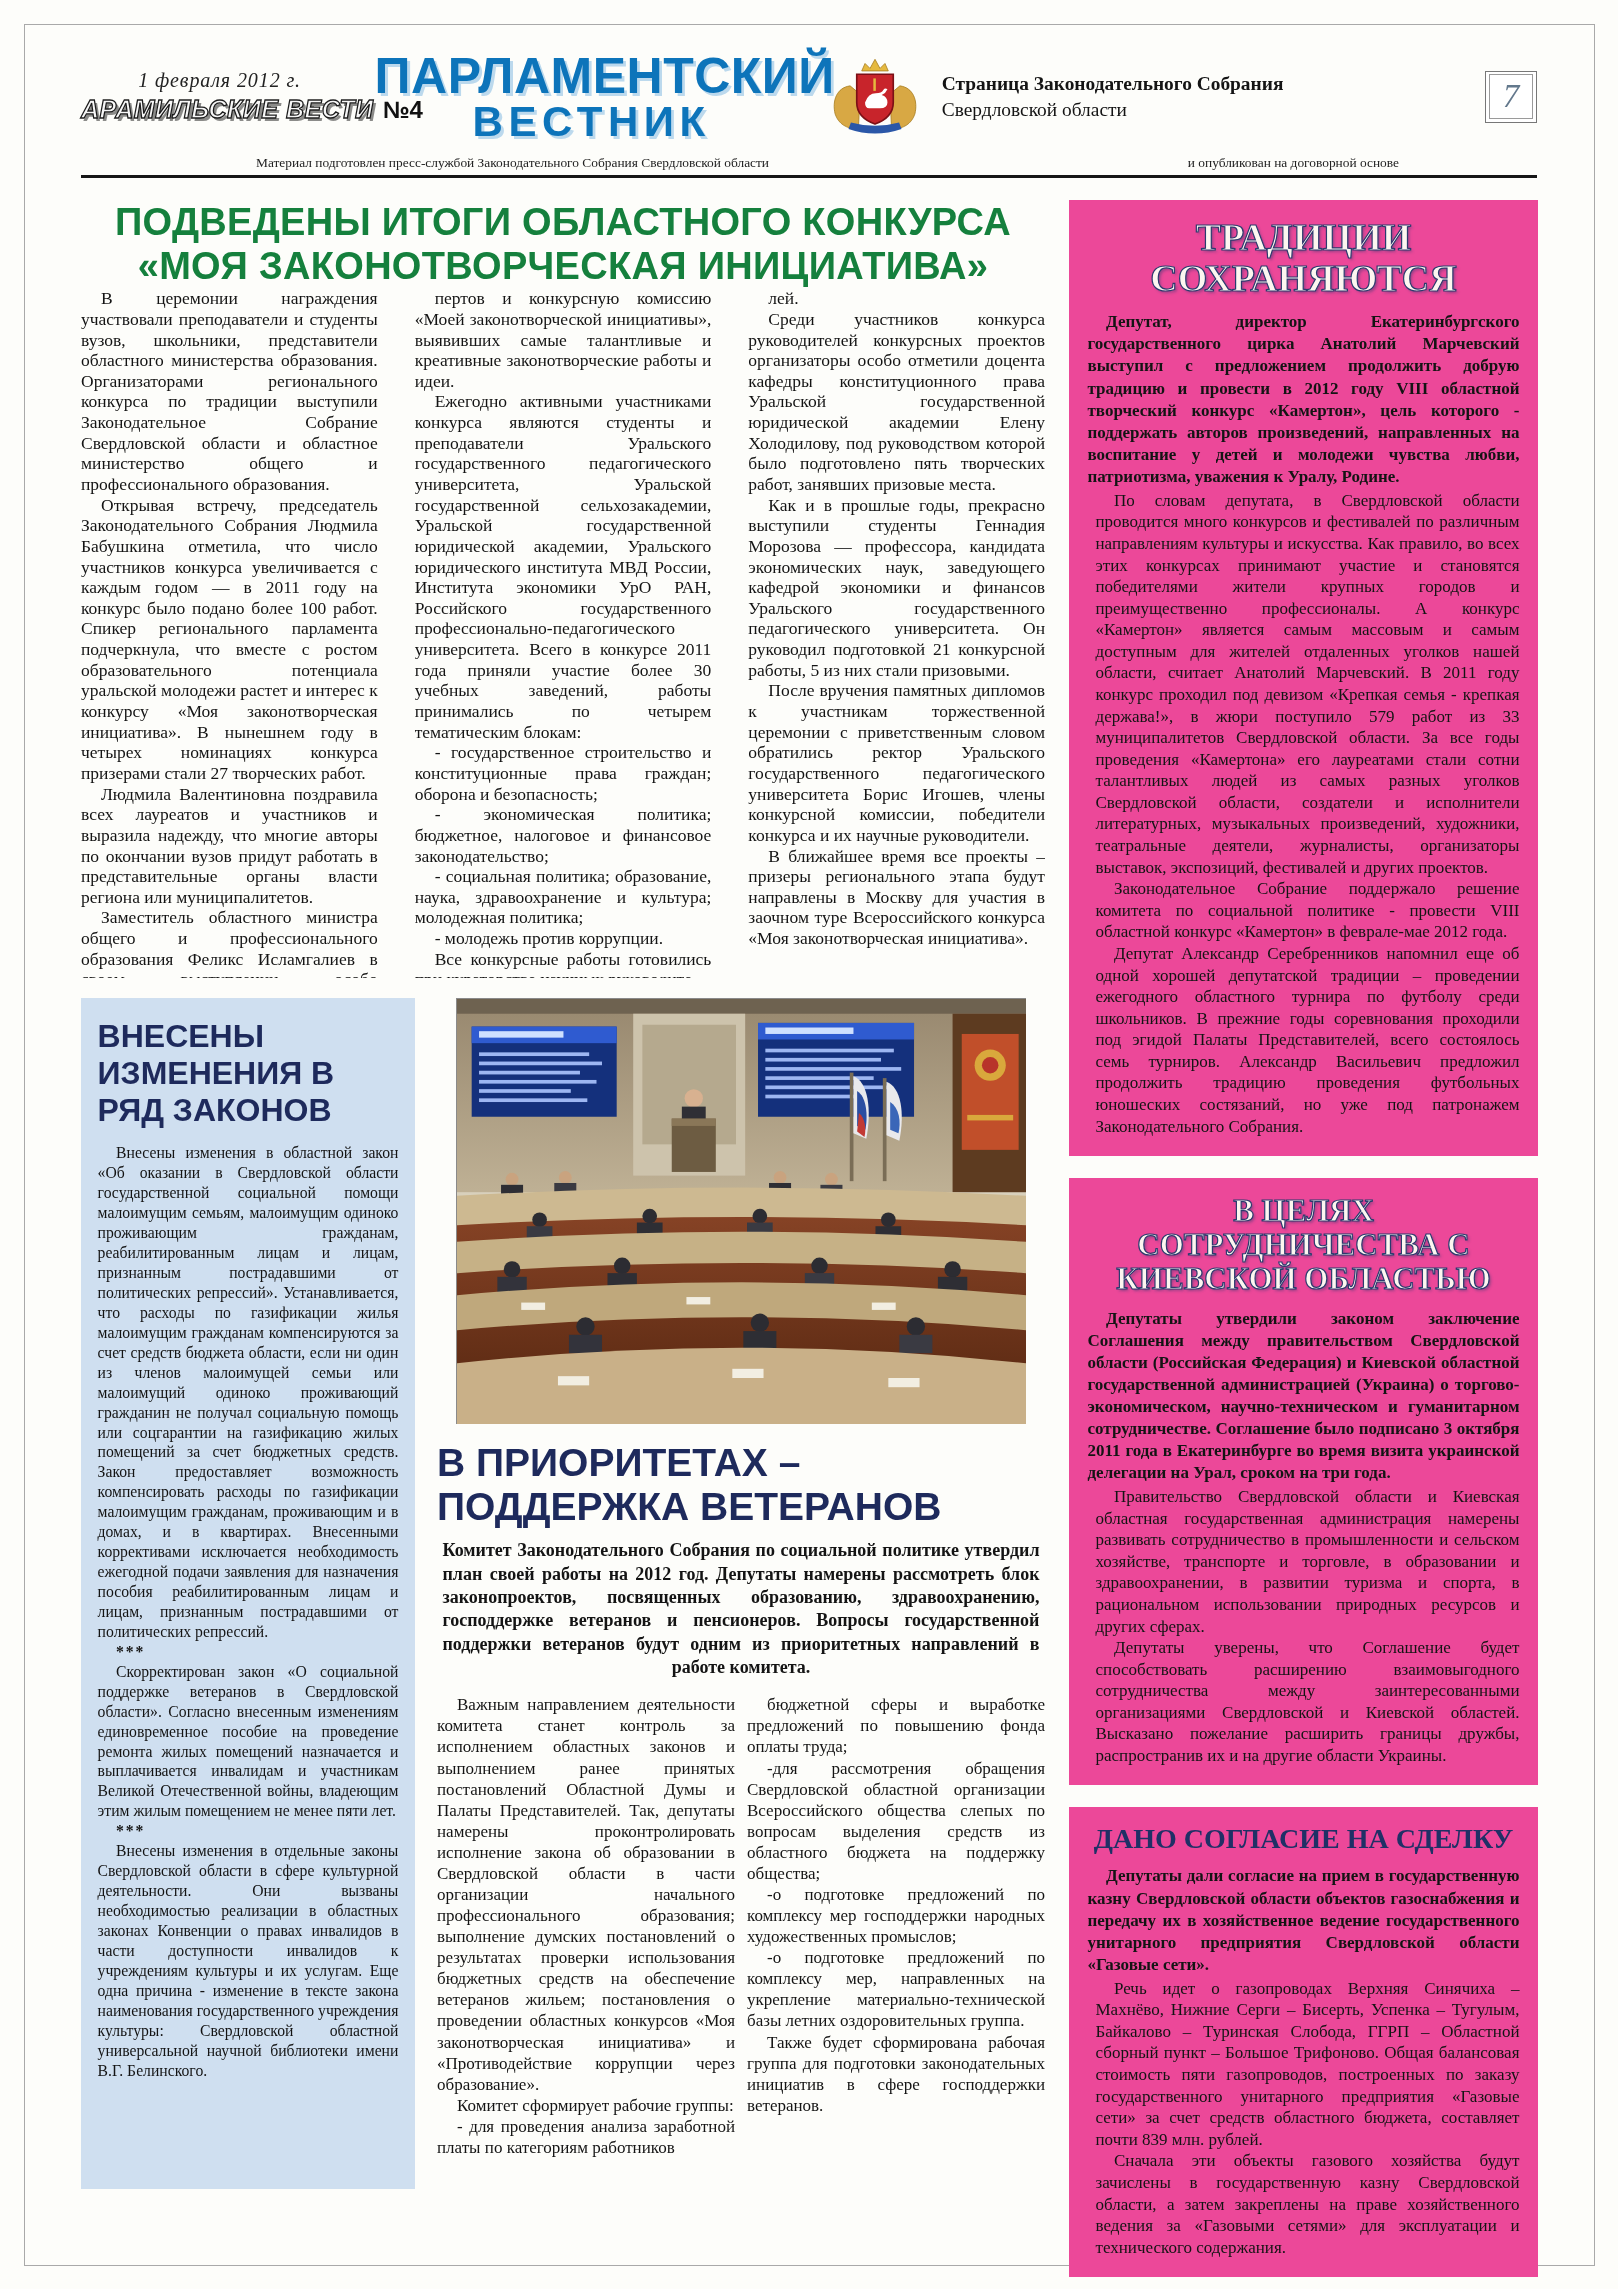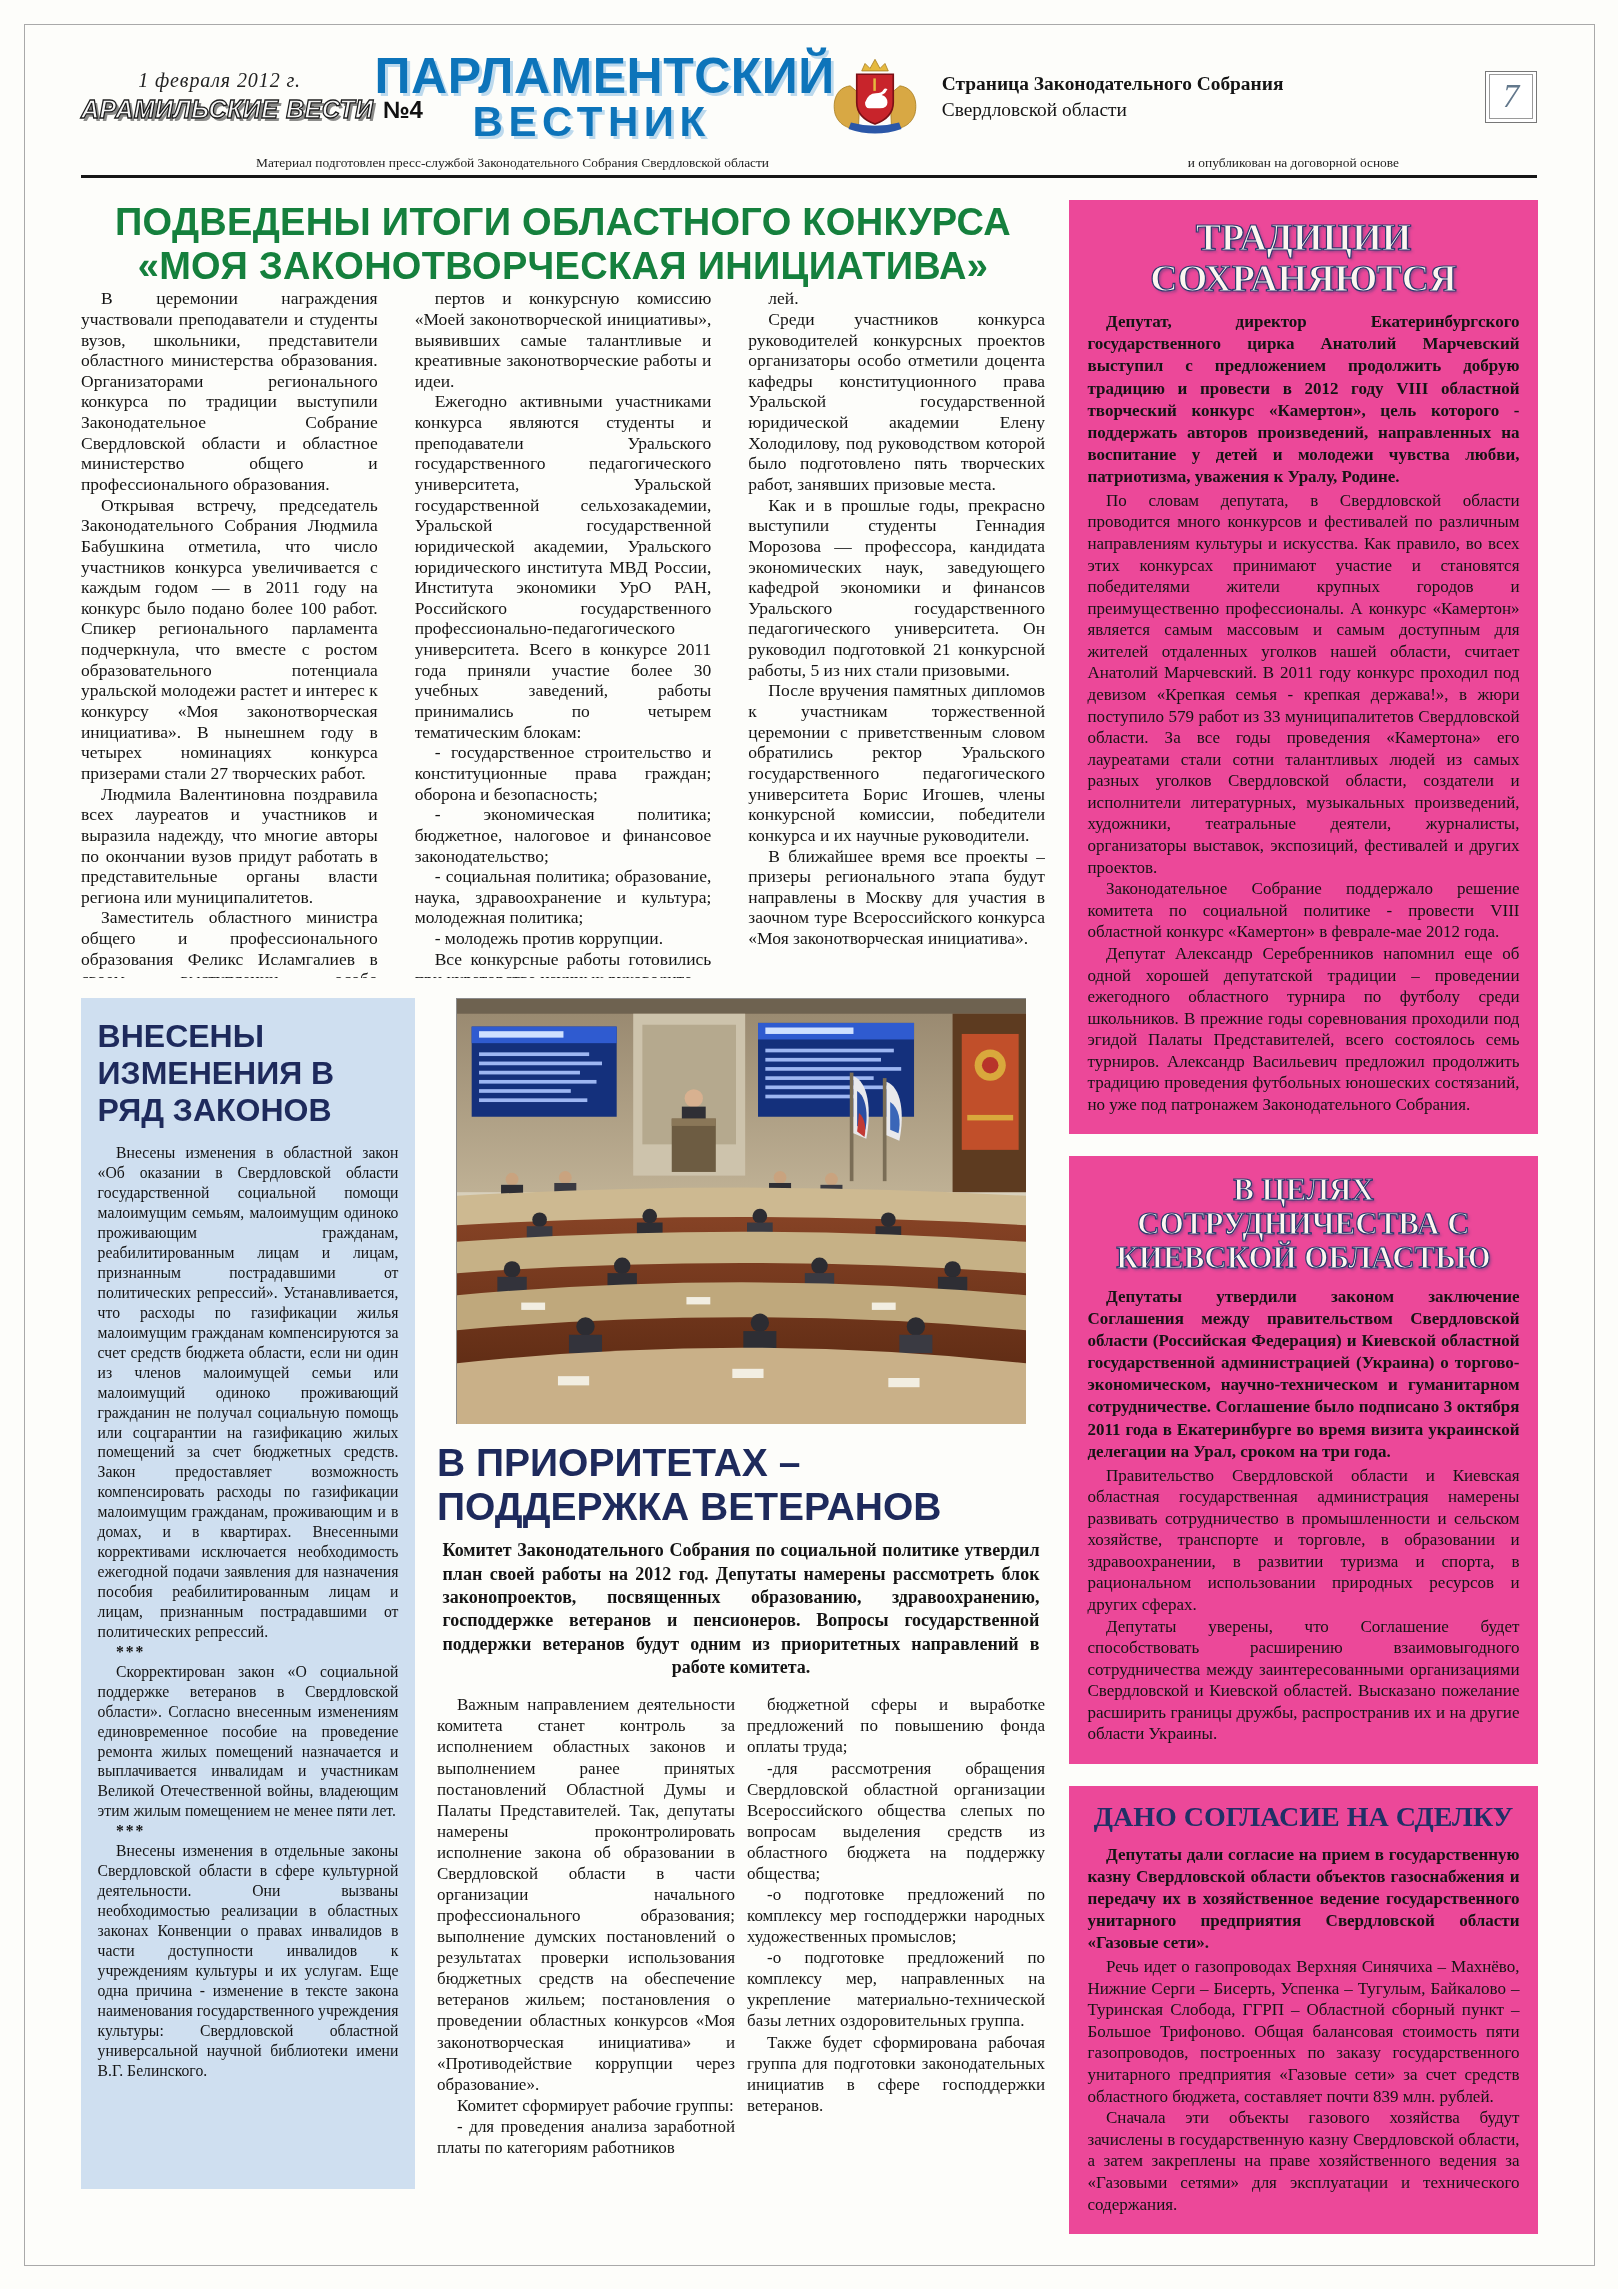--- a/index.html
+++ b/index.html
@@ -67,21 +67,21 @@
 
   
   .sidebar section { background:#ec4899; padding:16.6px 18.5px 18.5px; margin-bottom:22px; }
   .sb-title { text-align:center; font-weight:700; line-height:1.1; color:#fdf6f0;
               -webkit-text-stroke:1.2px #2c3a6e; text-shadow:1.8px 1.8px 2.8px rgba(44,58,110,.45); }
   .traditions .sb-title { font-size:38px; }
   .kiev .sb-title { font-size:31px; }
   .deal .sb-title-solid { text-align:center; font-weight:700; font-size:28px; color:#203066; line-height:1.1; }
   .sb-lead { font-weight:700; font-size:17px; line-height:1.3; text-align:justify; margin-top:11px; hyphens:auto; }
   .sb-lead p { text-indent:18.5px; }
-  .sb-body { margin-top:1.8px; }
+  .sb-body { margin-top:1.8px;margin-left:8px; }
   .sb-body p { font-size:17px; line-height:1.27; text-align:justify; text-indent:18.5px; hyphens:auto; }
 </style>
 </head>
 <body>
 
 <div class="page">
   <div class="frame"></div>
   <div class="content">
 
     <header>

